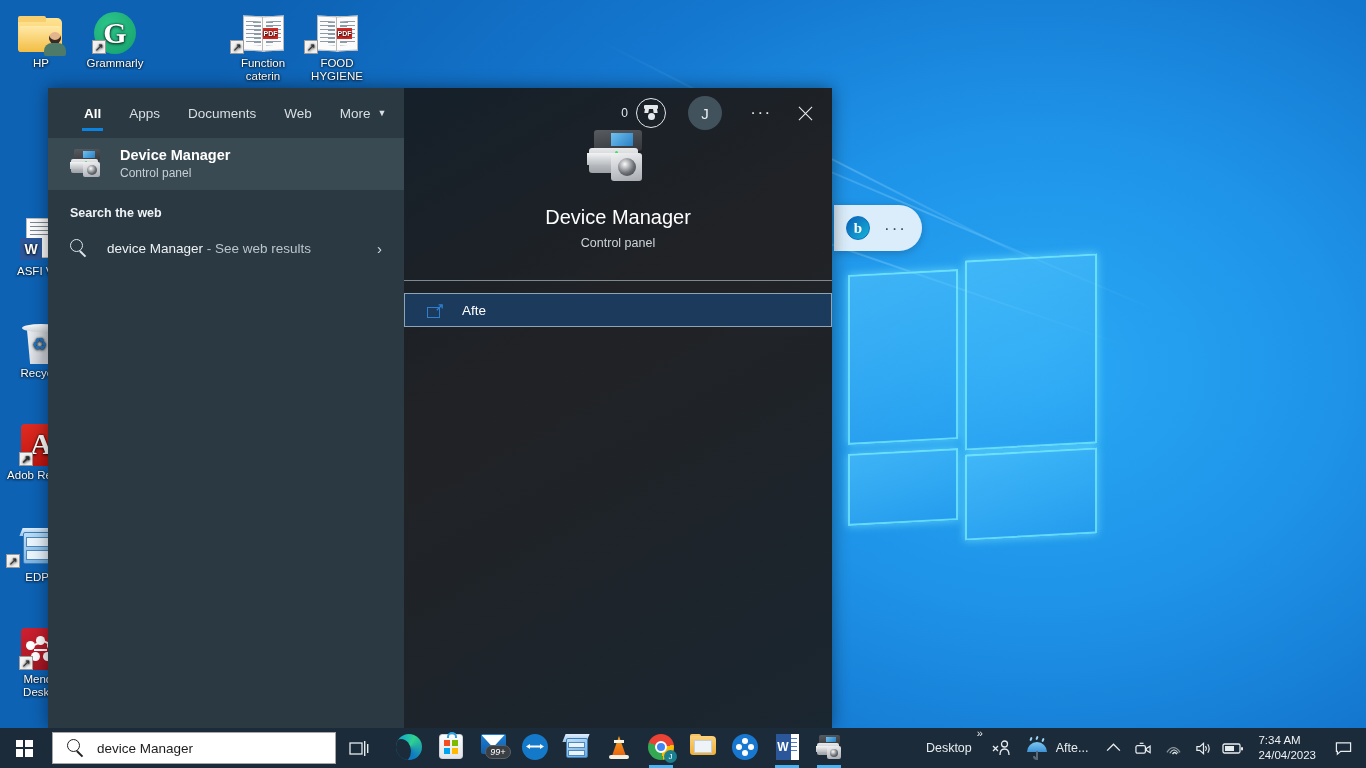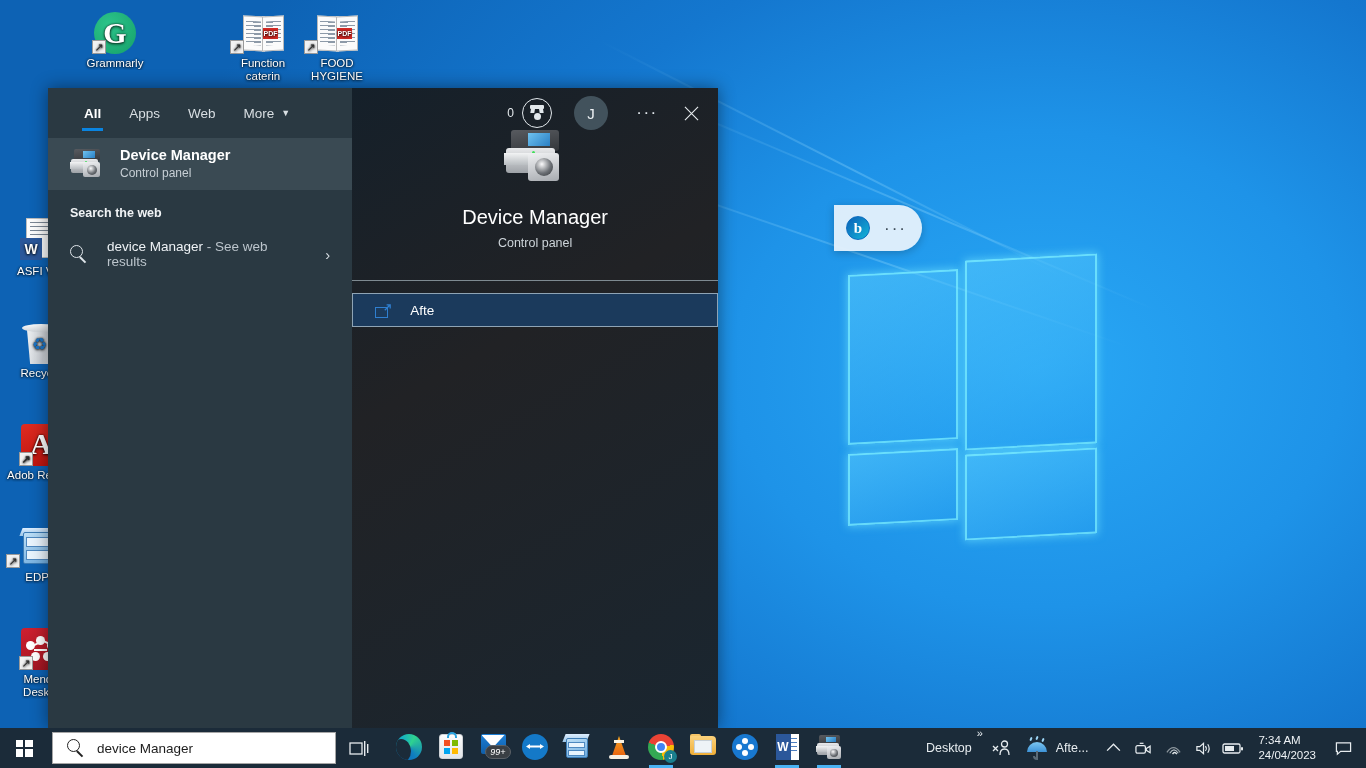--- a/index.html
+++ b/index.html
@@ -119,21 +119,21 @@
   }
   .bing-logo { width:24px; height:24px; border-radius:50%;
      background:linear-gradient(135deg,#0a5fb8,#14b6d8); color:#fff;
      font-family:"Liberation Serif",serif; font-weight:bold; font-size:15px;
      display:flex; align-items:center; justify-content:center;
      border:1.5px solid #0c6ec0; }
   .bing-dots { color:#3d4b57; font-size:17px; letter-spacing:2px; line-height:1; }
 
   
   #search-flyout {
-    position:absolute; left:48px; top:88px; width:670px; height:640px;
+    position:absolute; left:48px; top:88px; width:784px; height:640px;
     display:flex; box-shadow:0 0 16px rgba(0,0,0,.45);
     overflow:hidden;
   }
   #left-pane { width:356px; background:#2a3942; display:flex; flex-direction:column; position:relative; }
   #right-pane { width:428px; background:linear-gradient(150deg,#15202a 0%,#212225 40%,#1a2630 100%); position:relative; }
 
   
   #flyout-header { height:50px; display:flex; align-items:center; }
   #tabs { display:flex; align-items:flex-end; height:50px; padding-left:22px; gap:0; }
   .tab {
@@ -304,20 +304,34 @@
   <div class="wp-ray" style="left:640px; top:90px; width:560px; transform:rotate(23deg);"></div>
   <div class="wp-ray" style="left:560px; top:150px; width:600px; transform:rotate(19deg);"></div>
 
   <div id="wp-logo">
     <div class="wp-pane" id="wp-p1"></div>
     <div class="wp-pane" id="wp-p2"></div>
     <div class="wp-pane" id="wp-p3"></div>
     <div class="wp-pane" id="wp-p4"></div>
   </div>
 
+  <div class="dicon" style="left:4px;  top:8px;">
+    <span class="glyph">
+      <span class="folder hpfolder">
+          <span class="back"></span>
+          <span class="tab"></span>
+          <span class="front"></span>
+        <span class="hpuser">
+            <span class="head"></span>
+            <span class="body"></span>
+          </span>
+      </span>
+    </span>
+    <span class="lbl">HP</span>
+  </div>
 
   <div class="dicon" style="left:78px; top:8px;">
     <span class="glyph">
       <span class="gram">G</span>
       <span class="shortcut-arrow" style="left:14px;">↗</span>
     </span>
     <span class="lbl">Grammarly</span>
   </div>
 
 
@@ -419,20 +433,23 @@
     <div id="left-pane">
       <div id="flyout-header">
         <div id="tabs">
           <div class="tab active">
             <span>All</span>
           </div>
           <div class="tab">
             <span>Apps</span>
           </div>
           <div class="tab">
+            <span>Documents</span>
+          </div>
+          <div class="tab">
             <span>Web</span>
           </div>
           <div class="tab">
             <span>More</span>
             <span class="caret">▼</span>
           </div>
         </div>
       </div>
 
 

